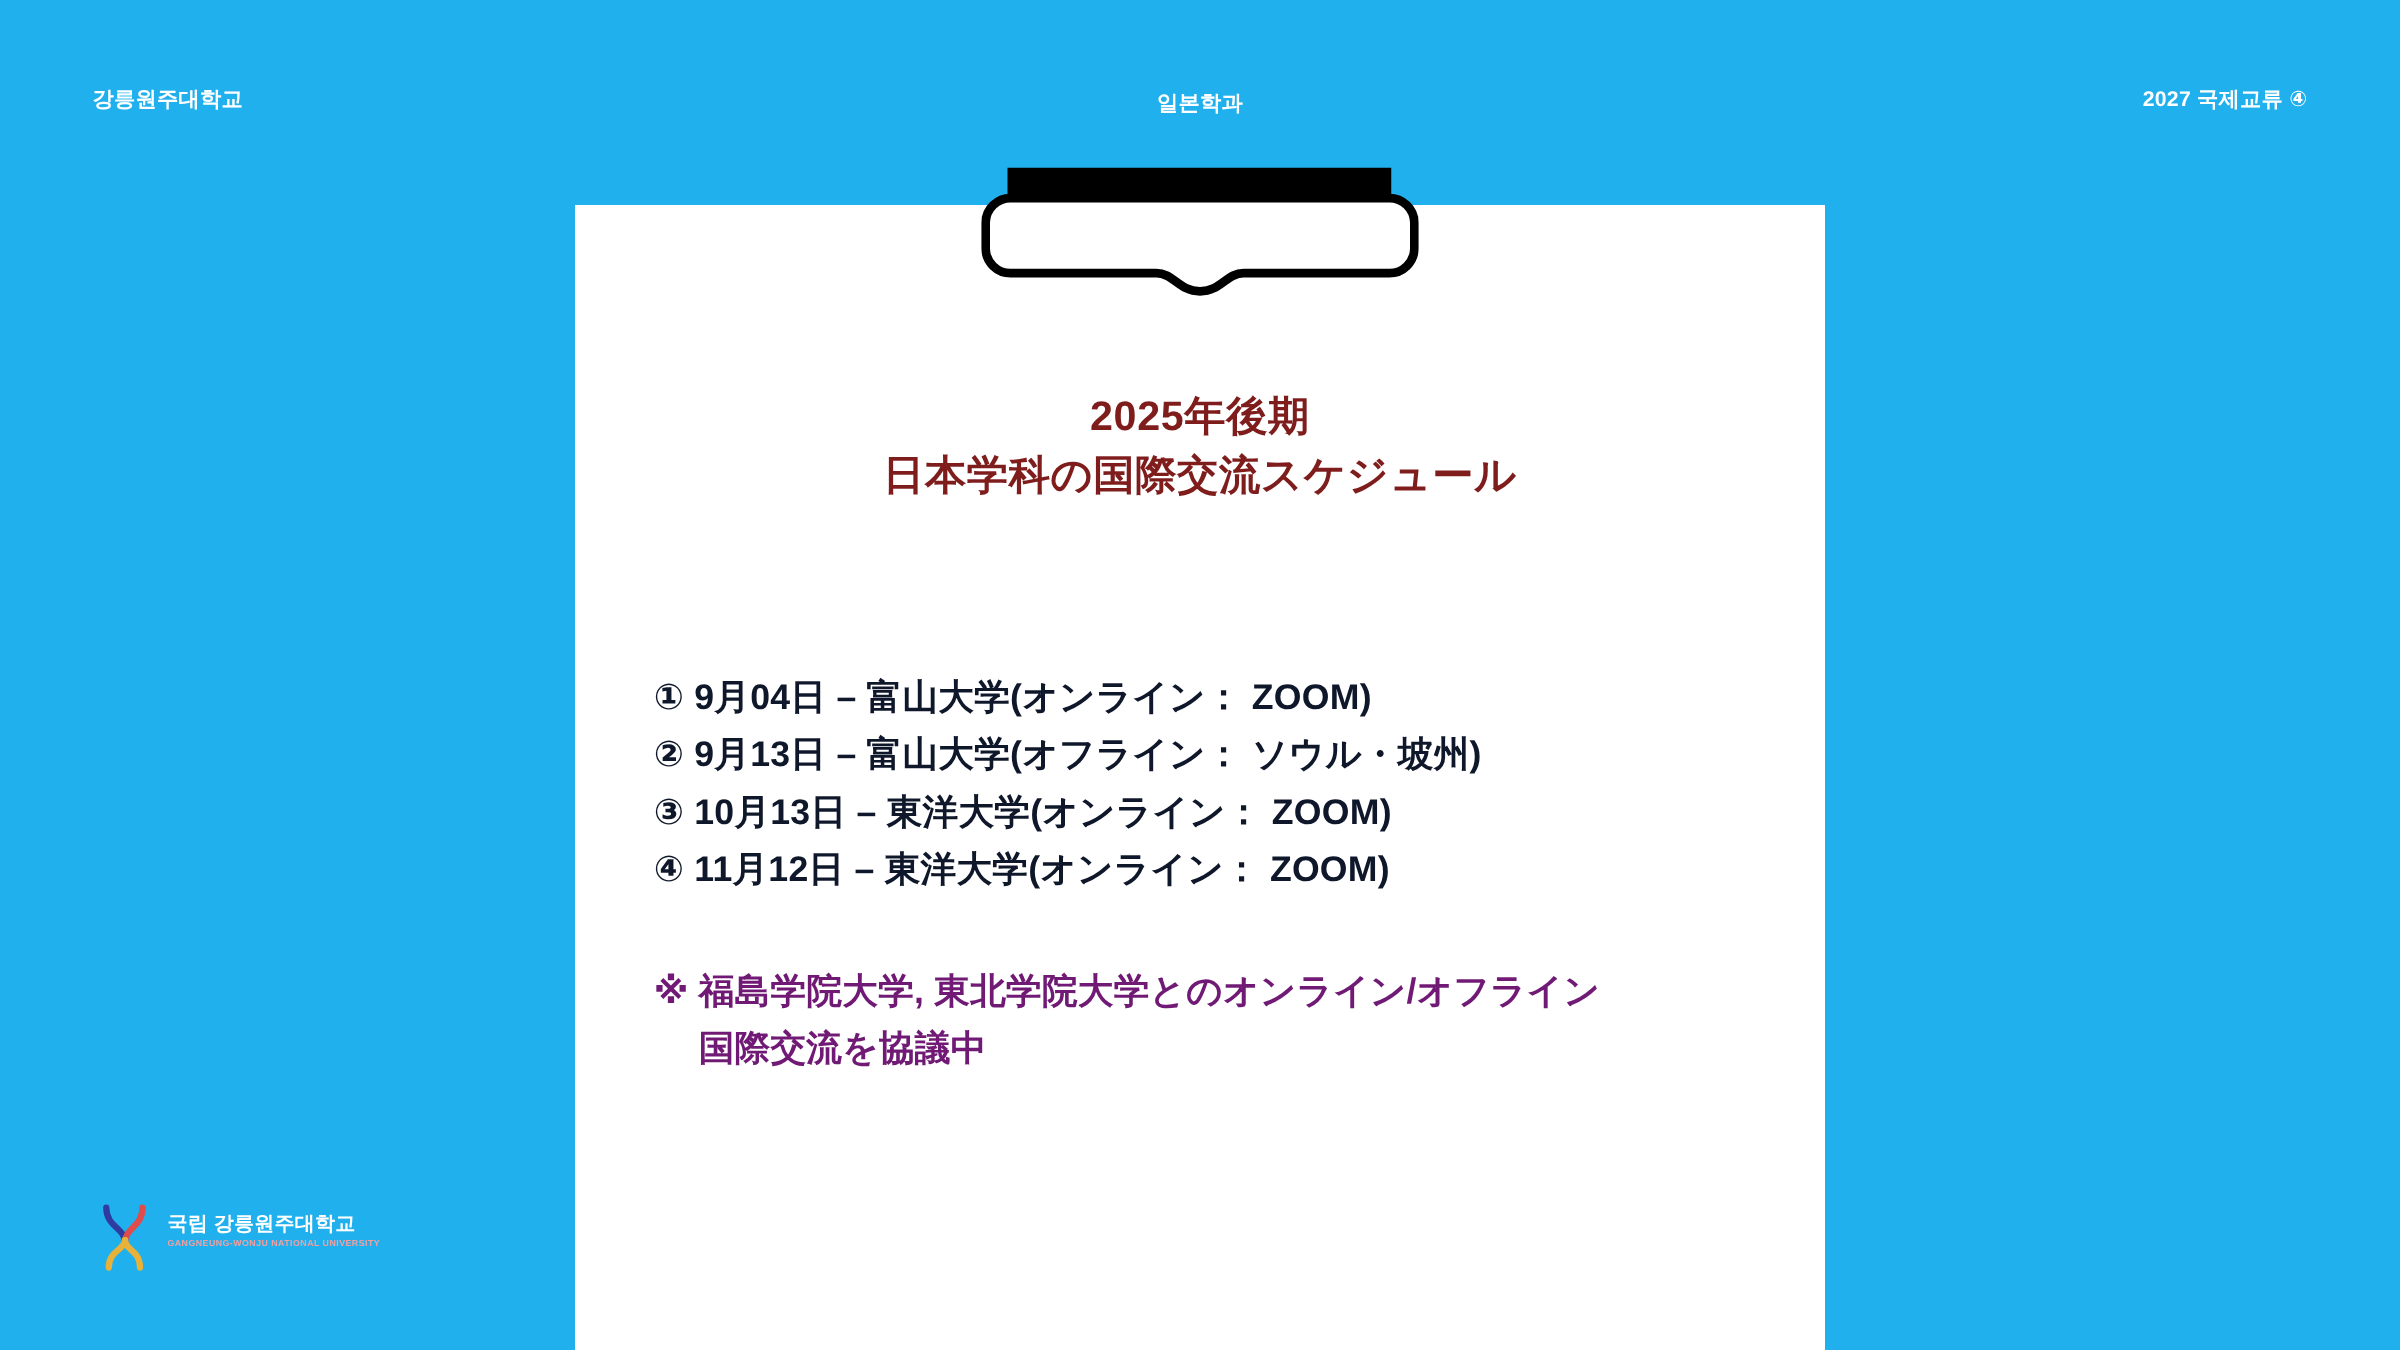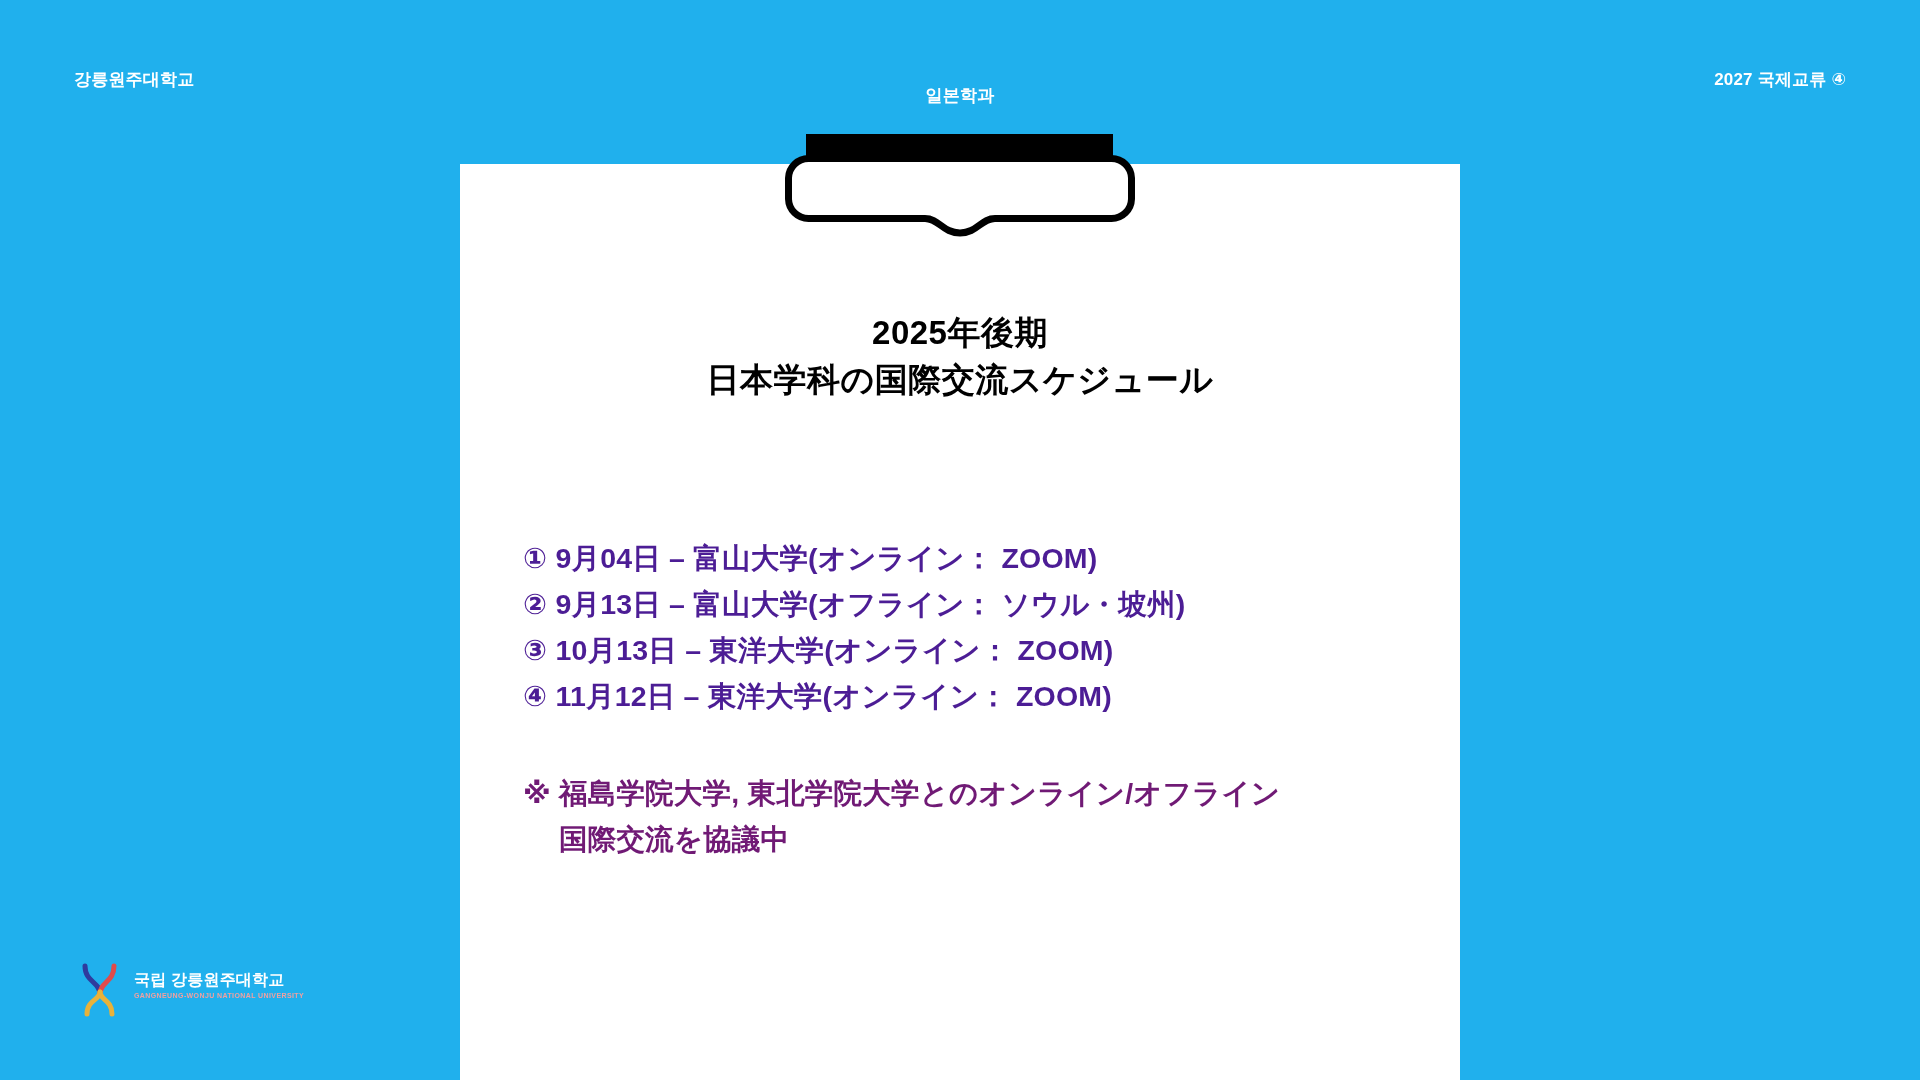--- a/index.html
+++ b/index.html
@@ -36,21 +36,21 @@
   }
   .hdr-left {
     position: absolute;
     left: 74px;
     top: 0;
     white-space: nowrap;
   }
   .hdr-center {
     position: absolute;
     left: 0;
-    top: 16px;
+    top: 3px;
     width: 1920px;
     text-align: center;
     white-space: nowrap;
   }
   .hdr-right {
     position: absolute;
     right: 74px;
     top: 0;
     white-space: nowrap;
   }
@@ -74,33 +74,33 @@
   
   .clip svg { position: absolute; left: 0; top: 0; }
 
   
   .title {
     position: absolute;
     left: 460px;
     top: 310px;
     width: 1000px;
     text-align: center;
-    color: #000000;
+    color: #7f1d1d;
     font-size: 33px;
     font-weight: 700;
     line-height: 1.42;
     letter-spacing: 0.5px;
   }
   
   .list {
     position: absolute;
     left: 523px;
     top: 535px;
     width: 940px;
-    color: #4c1d95;
+    color: #0f172a;
     font-size: 28.5px;
     font-weight: 700;
     line-height: 46px;
     letter-spacing: 0.2px;
   }
   .list-item {
     white-space: nowrap;
   }
   .note {
     position: absolute;

